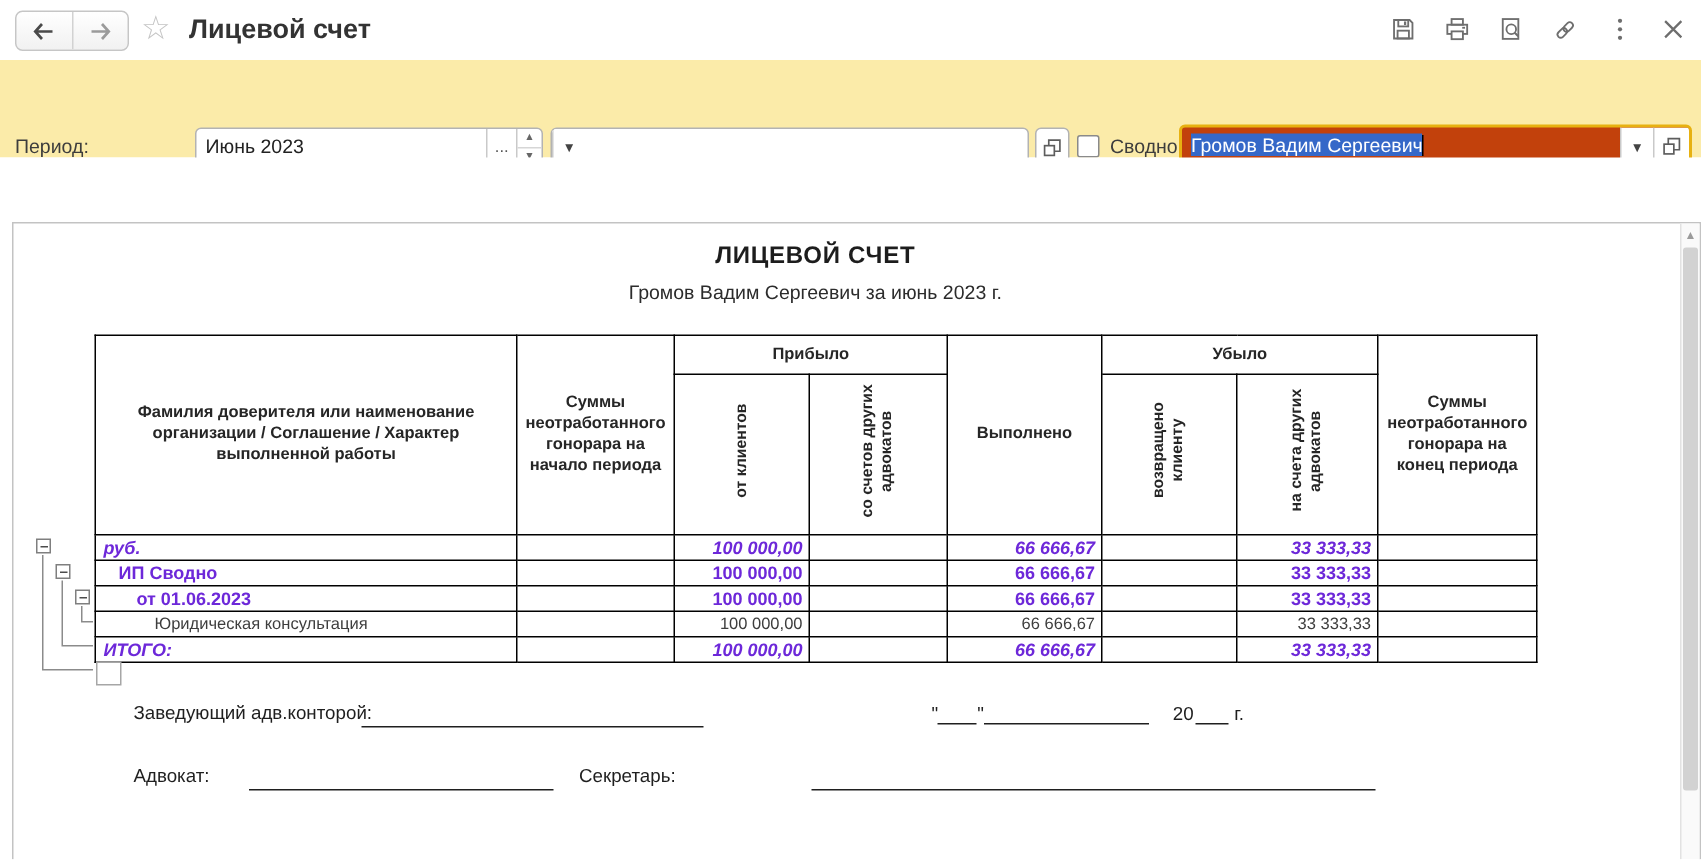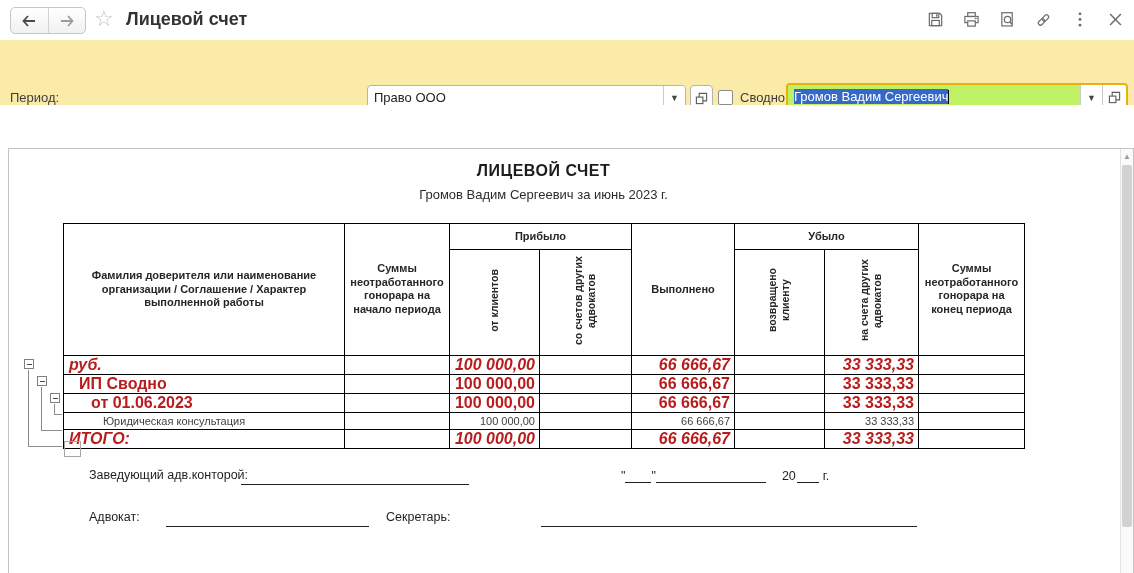--- a/index.html
+++ b/index.html
@@ -21,21 +21,21 @@
   .plabel { position:absolute; font-size:13px; color:#3d3d3d; }
   .fieldgrp { position:absolute; height:26px; background:#fff; border:1px solid #b3b3b3; border-radius:4px; display:flex; overflow:hidden; }
   .ftext { font-size:13px; color:#222; padding:4px 6px; flex:1; white-space:nowrap; overflow:hidden; }
   .fbtn { display:flex; align-items:center; justify-content:center; border-left:1px solid #c9c9c9; background:#fff; font-size:11px; color:#555; cursor:pointer; }
   .spinner { display:flex; flex-direction:column; width:17px; border-left:1px solid #c9c9c9; }
   .spinner div { flex:1; display:flex; align-items:center; justify-content:center; font-size:7px; color:#666; cursor:pointer; }
   .spinner div + div { border-top:1px solid #d6d6d6; }
   .arrowdn { font-size:9px; color:#444; }
   .sqbtn { position:absolute; width:23px; height:26px; background:#fff; border:1px solid #b3b3b3; border-radius:4px; display:flex; align-items:center; justify-content:center; cursor:pointer; }
   .chk { position:absolute; width:15px; height:15px; background:#fff; border:1px solid #8a8a8a; border-radius:2px; cursor:pointer; }
-  .focusgrp { position:absolute; left:786px; top:43px; width:342px; height:29px; border:2px solid #e7b111; border-radius:4px; background:#bef264; display:flex; overflow:hidden; }
+  .focusgrp { position:absolute; left:786px; top:43px; width:342px; height:29px; border:2px solid #e7b111; border-radius:4px; background:#c2410c; display:flex; overflow:hidden; }
   .focusgrp .ftext { padding-top:4px; }
   .sel { background:#3568c8; color:#fff; }
   .caret { display:inline-block; width:1px; height:14px; background:#000; vertical-align:text-bottom; }
   .radio { position:absolute; width:15px; height:15px; border:1px solid #8a8a8a; border-radius:50%; background:#fff; cursor:pointer; }
   .radio.on::after { content:""; position:absolute; left:3px; top:3px; width:7px; height:7px; border-radius:50%; background:#1f9838; }
 
   
   .toolbar { position:absolute; left:0; top:105px; width:1134px; height:43px; background:#fff; }
   .btn { position:absolute; top:112px; height:27px; border:1px solid #b7b7b7; border-radius:3px; background:linear-gradient(#ffffff 55%, #efefef); font-size:13px; color:#333; display:flex; align-items:center; justify-content:center; cursor:pointer; }
   .btn-yellow { background:linear-gradient(#ffe25c,#fdd301); border-color:#d1a900; color:#3a3a3a; font-weight:bold; }
@@ -53,21 +53,21 @@
 
   .rtitle { position:absolute; left:54px; top:13px; width:961px; text-align:center; font-size:16px; font-weight:bold; color:#1d1d1d; letter-spacing:0.5px; }
   .rsub { position:absolute; left:54px; top:38px; width:961px; text-align:center; font-size:13px; color:#2c2c2c; }
 
   table.rep { position:absolute; left:54px; top:74px; border-collapse:collapse; table-layout:fixed; }
   .rep th, .rep td { border:1px solid #000; overflow:hidden; }
   .rep th { font-size:11px; font-weight:bold; color:#262626; text-align:center; vertical-align:middle; padding:2px 4px; line-height:1.25; }
   .rep tr.hg th { height:26px; }
   .rep tr.hv th { height:103px; padding:2px 1px; }
   .vert { display:inline-block; writing-mode:vertical-rl; transform:rotate(180deg); max-height:98px; font-size:10.5px; font-weight:bold; line-height:1.25; }
-  .rep td { font-size:16px; color:#b91c1c; padding:0 4px; white-space:nowrap; }
+  .rep td { font-size:12px; color:#6d28d9; padding:0 4px; white-space:nowrap; }
   .rep td.num { text-align:right; }
   .rep tr.dr { height:17px; }
   .rep tr.ti td { font-weight:bold; font-style:italic; }
   .rep tr.bb td { font-weight:bold; }
   .rep tr.pl td { font-size:11px; color:#3e3e3e; }
   td.pl0 { padding-left:5px; } td.pl1 { padding-left:15px; } td.pl2 { padding-left:27px; } td.pl3 { padding-left:39px; }
 
   
   .gbox { position:absolute; width:10px; height:10px; border:1px solid #7f7f7f; background:#fff; display:flex; align-items:center; justify-content:center; cursor:pointer; }
   .gbox::after { content:""; width:5px; height:1px; background:#4c4c4c; }
@@ -149,23 +149,30 @@
         <svg width="13" height="13" viewBox="0 0 12 12">
             <path d="M1 1 L11 11 M11 1 L1 11" stroke="#6e6e6e" stroke-width="1.4"></path>
           </svg>
       </div>
     </div>
   </div>
 
   <div class="params">
     <div class="plabel" style="left:10px; top:50px;">Период:</div>
 
+    <div class="fieldgrp" style="left:130px; top:45px; width:232px;">
+      <div class="ftext">Июнь 2023</div>
+      <div class="fbtn" style="width:20px;">...</div>
+      <div class="spinner">
+        <div>▲</div>
+        <div>▼</div>
+      </div>
+    </div>
 
     <div class="fieldgrp" style="left:367px; top:45px; width:319px;">
-      <div class="ftext">Право ООО</div>
       <div class="fbtn" style="width:22px;">
           <span class="arrowdn">▼</span>
         </div>
     </div>
     <div class="sqbtn" style="left:690px; top:45px;">
       <svg width="13" height="13" viewBox="0 0 14 14">
           <rect x="1.5" y="5.5" width="7" height="7" fill="none" stroke="#5d5d5d" stroke-width="1.2"></rect>
           <path d="M4.5 5.5 V1.5 H12.5 V9.5 H8.5" fill="none" stroke="#5d5d5d" stroke-width="1.2"></path>
         </svg>
     </div>

